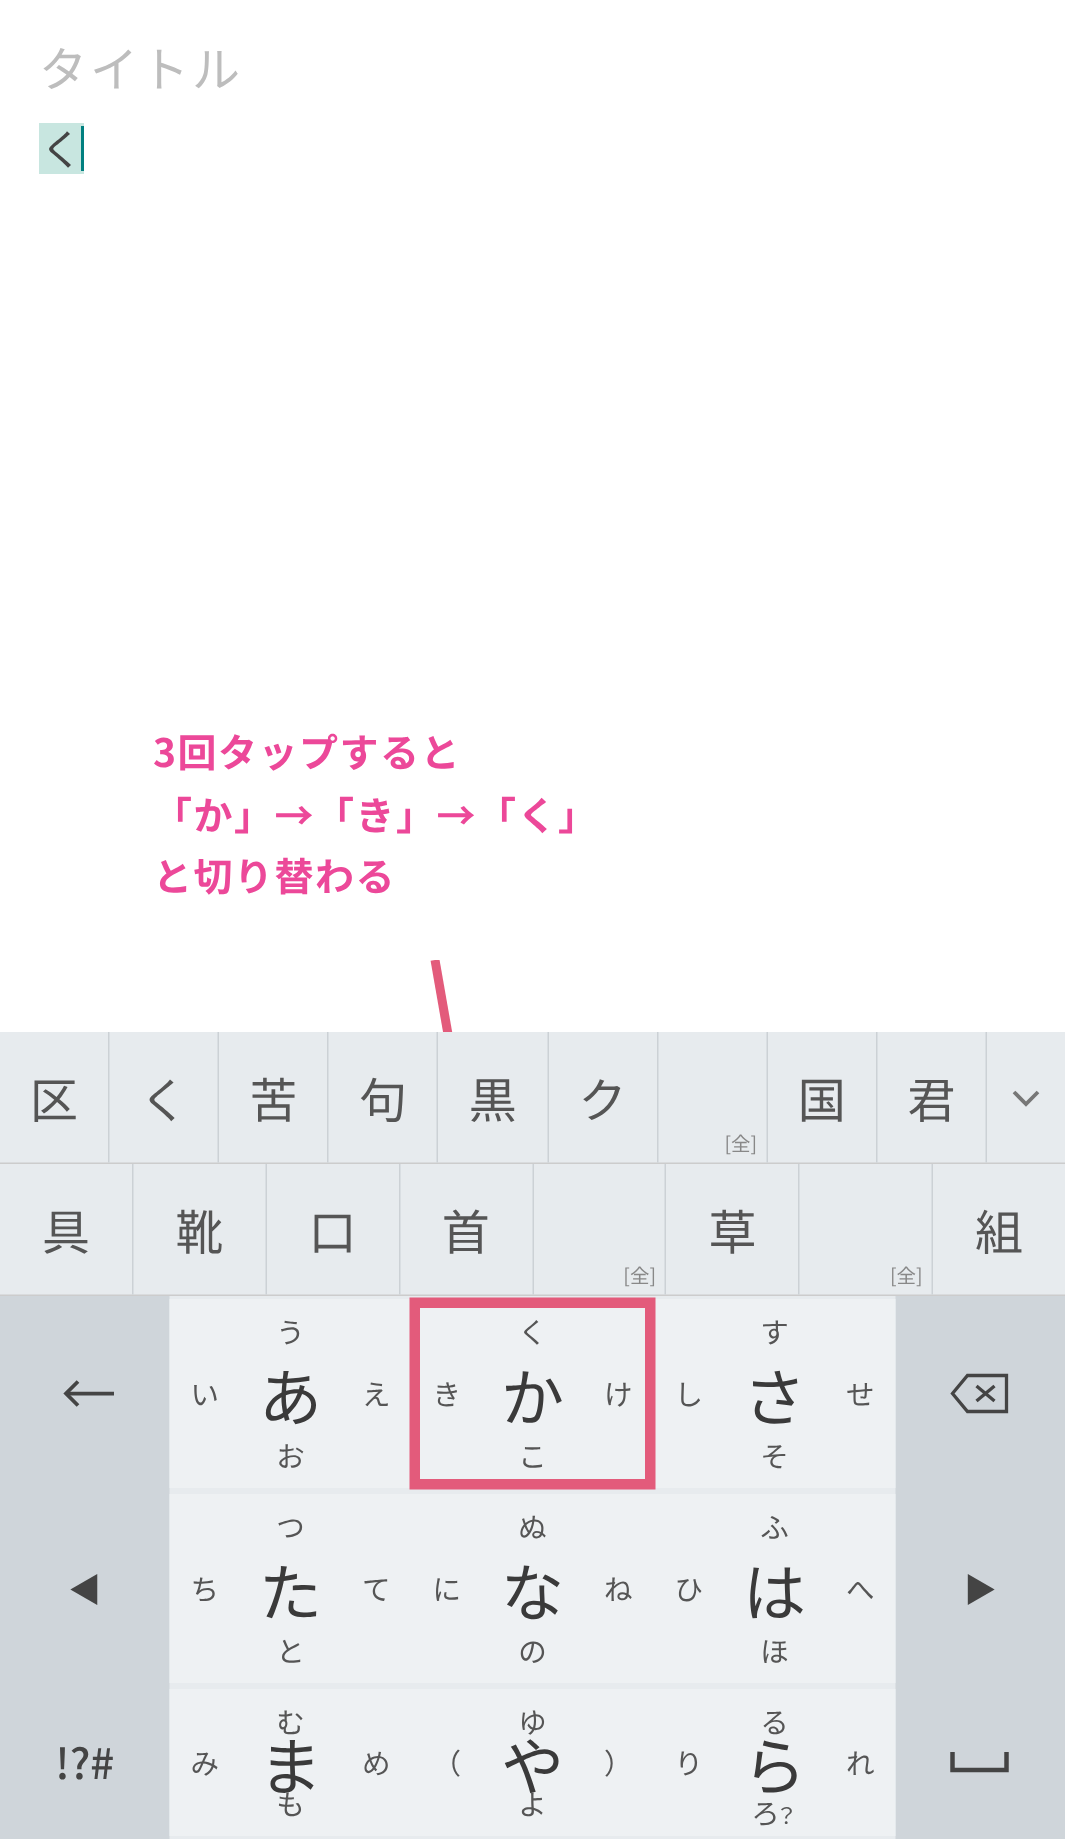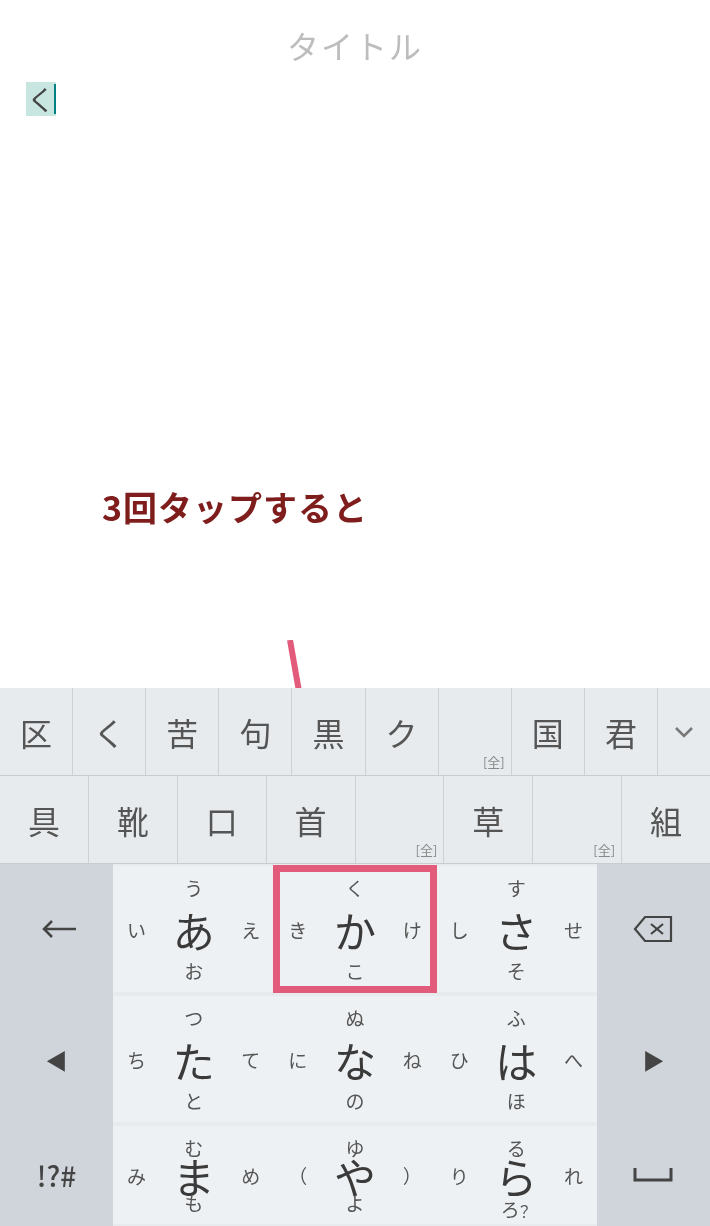--- a/index.html
+++ b/index.html
@@ -1,24 +1,24 @@
 <!DOCTYPE html>
 <html><head>
 <meta charset="utf-8">
 <style>
   * { box-sizing: border-box; margin: 0; padding: 0; }
   body { width: 710px; height: 1226px; font-family: 'Hiragino Sans', 'Noto Sans CJK JP', sans-serif; overflow: hidden; background: #fff; position: relative; }
 
-  .title-area { padding: 22px 26px 0 26px; text-align: center; }
+  .title-area { padding: 22px 26px 0 26px; }
   .title-input { font-size: 32px; color: #bdbdbd; letter-spacing: 2px; }
   .body-area { padding: 14px 26px; }
   .char-box { display: inline-flex; align-items: center; justify-content: center; background: #c8e6e0; font-size: 28px; color: #444; width: 30px; height: 34px; position: relative; }
   .cursor { position: absolute; right: 0; top: 2px; bottom: 2px; width: 2px; background: #008080; }
 
-  .annotation { position: absolute; left: 102px; top: 480px; color: #7f1d1d; font-weight: 700; font-size: 34px; line-height: 1.6; letter-spacing: 1px; }
+  .annotation { position: absolute; left: 102px; top: 480px; color: #ec4899; font-weight: 700; font-size: 26px; line-height: 1.6; letter-spacing: 1px; }
 
   .arrow-svg { position: absolute; left: 260px; top: 640px; pointer-events: none; }
 
   .toolbar { position: absolute; top: 700px; left: 0; right: 0; height: 72px; display: flex; align-items: center; padding: 0 26px; border-bottom: 1px solid #f0f0f0; }
   .tool-btn { width: 44px; height: 44px; display: flex; align-items: center; justify-content: center; color: #555; }
   .tool-btn.disabled { color: #ccc; }
   .tool-spacer { flex: 1; }
   .tool-group { display: flex; gap: 36px; }
   .more-btn { margin-left: auto; }
 
@@ -54,20 +54,22 @@
 </div>
 <div class="body-area">
   <span class="char-box">
     <span>く</span>
     <span class="cursor"></span>
   </span>
 </div>
 
 <div class="annotation">
   <div>3回タップすると</div>
+  <div>「か」→「き」→「く」</div>
+  <div>と切り替わる</div>
 </div>
 
 <svg class="arrow-svg" width="120" height="280">
   <line x1="30" y1="0" x2="72" y2="240" stroke="#e35b7b" stroke-width="6"></line>
   <polygon points="72,258 58,226 86,222" fill="#e35b7b"></polygon>
 </svg>
 
 <div class="toolbar">
   <div class="tool-btn">
     <svg width="30" height="30" viewBox="0 0 24 24" fill="none" stroke="#555" stroke-width="2">

